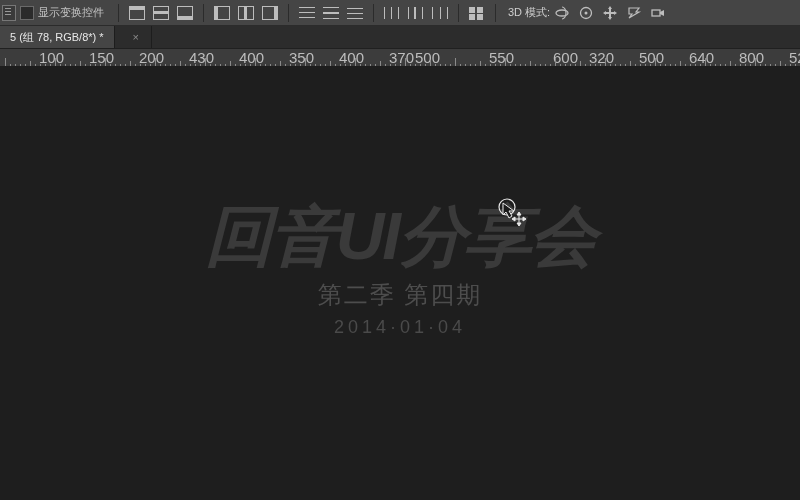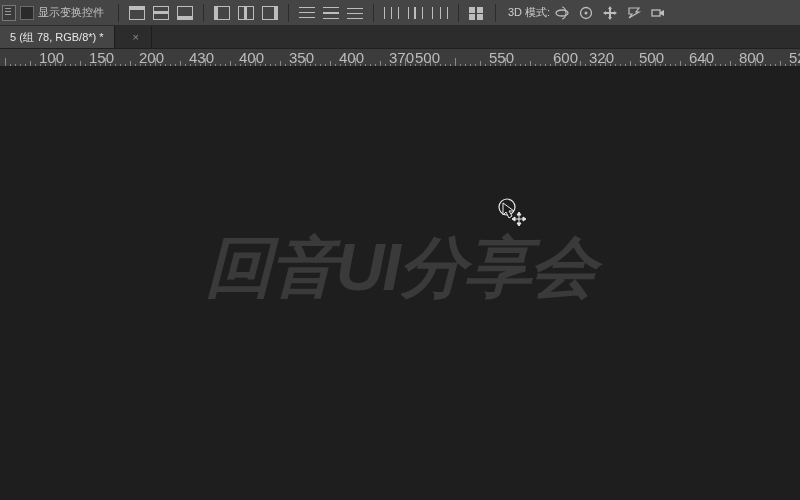--- a/index.html
+++ b/index.html
@@ -516,20 +516,22 @@
       <div class="tick mid" style="left: 780px;"></div>
       <div class="tick minor" style="left: 785px;"></div>
       <div class="tick minor" style="left: 790px;"></div>
       <div class="tick minor" style="left: 795px;"></div>
     </div>
 </div>
 
 <div id="canvas-area">
   <div id="artwork">
     <div class="art-title">回音UI分享会</div>
+    <div class="art-sub">第二季 第四期</div>
+    <div class="art-date">2014·01·04</div>
   </div>
 
   <div id="cursor">
     <svg width="30" height="30" viewBox="0 0 30 30">
       <circle cx="10" cy="10" r="8" fill="none" stroke="#e8e8e8" stroke-width="1.2"></circle>
       <path d="M6 6 L6 18 L9 15 L12 21 L15 19 L12 14 L17 14 Z" fill="#1a1a1a" stroke="#e8e8e8" stroke-width="1" stroke-linejoin="round"></path>
       <g stroke="#e8e8e8" stroke-width="1" fill="#e8e8e8">
         <line x1="22" y1="17" x2="22" y2="27"></line>
         <line x1="17" y1="22" x2="27" y2="22"></line>
         <path d="M22 15 L20 18 L24 18 Z"></path>

